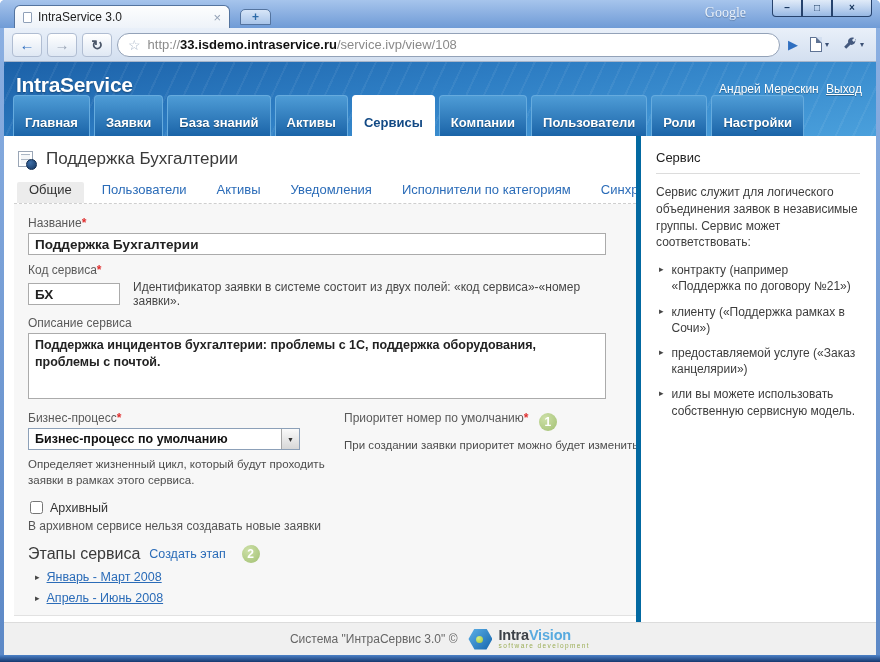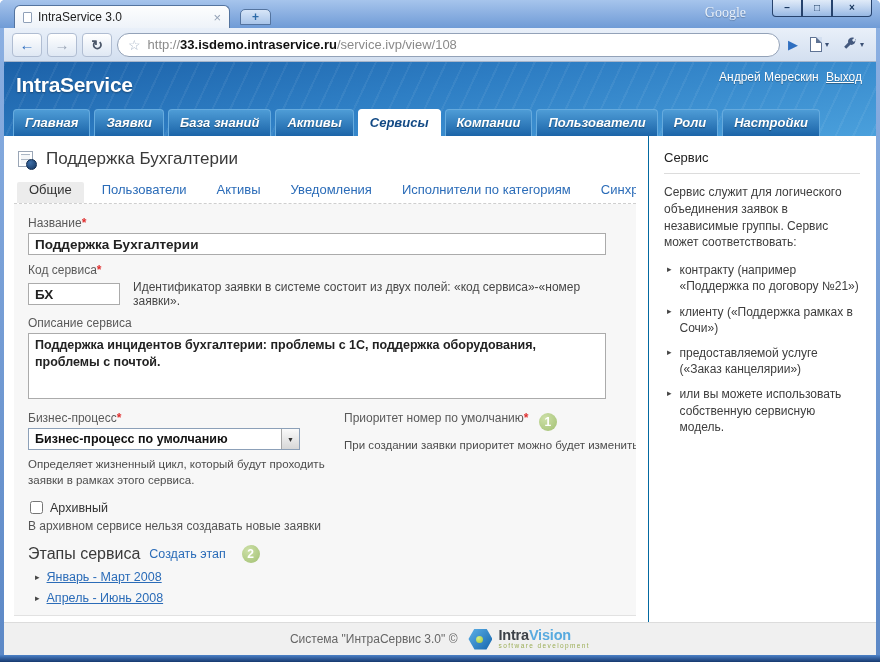--- a/index.html
+++ b/index.html
@@ -54,26 +54,26 @@
   .caret-sm{font-size:8px;color:#3c5175;}
 
   
   .site{height:593px;display:flex;flex-direction:column;background:#fff;}
   .site-header{height:74px;position:relative;flex:none;
     background:linear-gradient(170deg,#1c61a8 0%,#2e7ec4 45%,#4aa0dc 100%);overflow:hidden;}
   .site-header::before{content:"";position:absolute;inset:0;
     background:repeating-linear-gradient(115deg,rgba(255,255,255,.06) 0 2px,transparent 2px 16px);}
   .is-logo{position:absolute;left:12px;top:11px;color:#fff;font-size:21px;font-weight:bold;
     letter-spacing:-.3px;text-shadow:0 1px 2px rgba(0,0,0,.35);}
-  .user-box{position:absolute;right:14px;top:8px;color:#fff;font-size:12px;text-shadow:0 1px 1px rgba(0,0,0,.3);}
+  .user-box{position:absolute;right:14px;top:20px;color:#fff;font-size:12px;text-shadow:0 1px 1px rgba(0,0,0,.3);}
   .user-box a{color:#fff;text-decoration:underline;margin-left:4px;}
   .nav{position:absolute;left:9px;bottom:0;display:flex;gap:4px;}
-  .nav-tab{padding:5px 11px 6px;border-radius:4px 4px 0 0;font-size:13px;font-weight:bold;color:#fff;
+  .nav-tab{padding:19px 11px 6px;border-radius:4px 4px 0 0;font-size:13px;font-weight:bold;color:#fff;
     background:linear-gradient(#4e9cd6,#1b64a8);border:1px solid #66abde;border-bottom:none;
-    text-shadow:0 1px 1px rgba(0,0,0,.4);white-space:nowrap;font-style:italic;}
+    text-shadow:0 1px 1px rgba(0,0,0,.4);white-space:nowrap;}
   .nav-tab.active{background:#fff;color:#134a85;text-shadow:none;border-color:#fff;}
 
   
   .content{flex:1;display:flex;overflow:hidden;background:#fff;}
   .main{width:632px;flex:none;padding-left:10px;overflow:hidden;}
   .page-title-row{display:flex;align-items:center;gap:9px;margin:13px 0 0 4px;color:#3a3a3a;font-size:17px;}
   .doc-ic{width:19px;height:17px;position:relative;flex:none;}
   .doc-sheet{position:absolute;left:0;top:0;width:15px;height:16px;background:#f4f6f8;border:1px solid #9aa6b6;
     background-image:repeating-linear-gradient(#f4f6f8 0 2px,#aab6c4 2px 3px,#f4f6f8 3px 5px);background-clip:content-box;padding:2px;}
   .doc-dot{position:absolute;right:0;bottom:-2px;width:11px;height:11px;border-radius:50%;
@@ -109,21 +109,21 @@
   .archive-row input{margin:0;}
   .archive-note{font-size:12px;color:#555;margin-top:4px;}
   .stages-head{margin-top:12px;display:flex;align-items:center;gap:9px;}
   .stages-title{font-size:16px;color:#3a3a3a;}
   .create-link{font-size:12.5px;color:#2b6cb8;text-decoration:none;}
   .stage-item{margin:7px 0 0 7px;font-size:12.5px;display:flex;align-items:center;gap:7px;}
   .blt{color:#444;font-size:9px;line-height:1;}
   .stage-link{color:#2b6cb8;text-decoration:underline;}
 
   
-  .sidebar{flex:1;border-left:1px solid #0369a1;padding:14px 16px 0 15px;overflow:hidden;margin-left:12px;}
+  .sidebar{flex:1;border-left:5px solid #0369a1;padding:14px 16px 0 15px;overflow:hidden;}
   .sb-title{font-size:13px;color:#222;padding-bottom:8px;border-bottom:1px solid #dcdcdc;margin-bottom:10px;}
   .sb-text{font-size:12px;color:#3d3d3d;line-height:1.4;margin-bottom:11px;}
   .sb-li{display:flex;gap:8px;margin:0 0 9px 3px;font-size:12px;color:#3d3d3d;line-height:1.35;}
   .sb-li .blt{margin-top:3px;}
 
   
   .site-footer{height:33px;flex:none;background:#f0f0f0;border-top:1px solid #dcdcdc;
     display:flex;align-items:center;justify-content:center;gap:11px;}
   .footer-text{font-size:12px;color:#666;}
   .logo-wrap{display:flex;align-items:center;gap:6px;}

